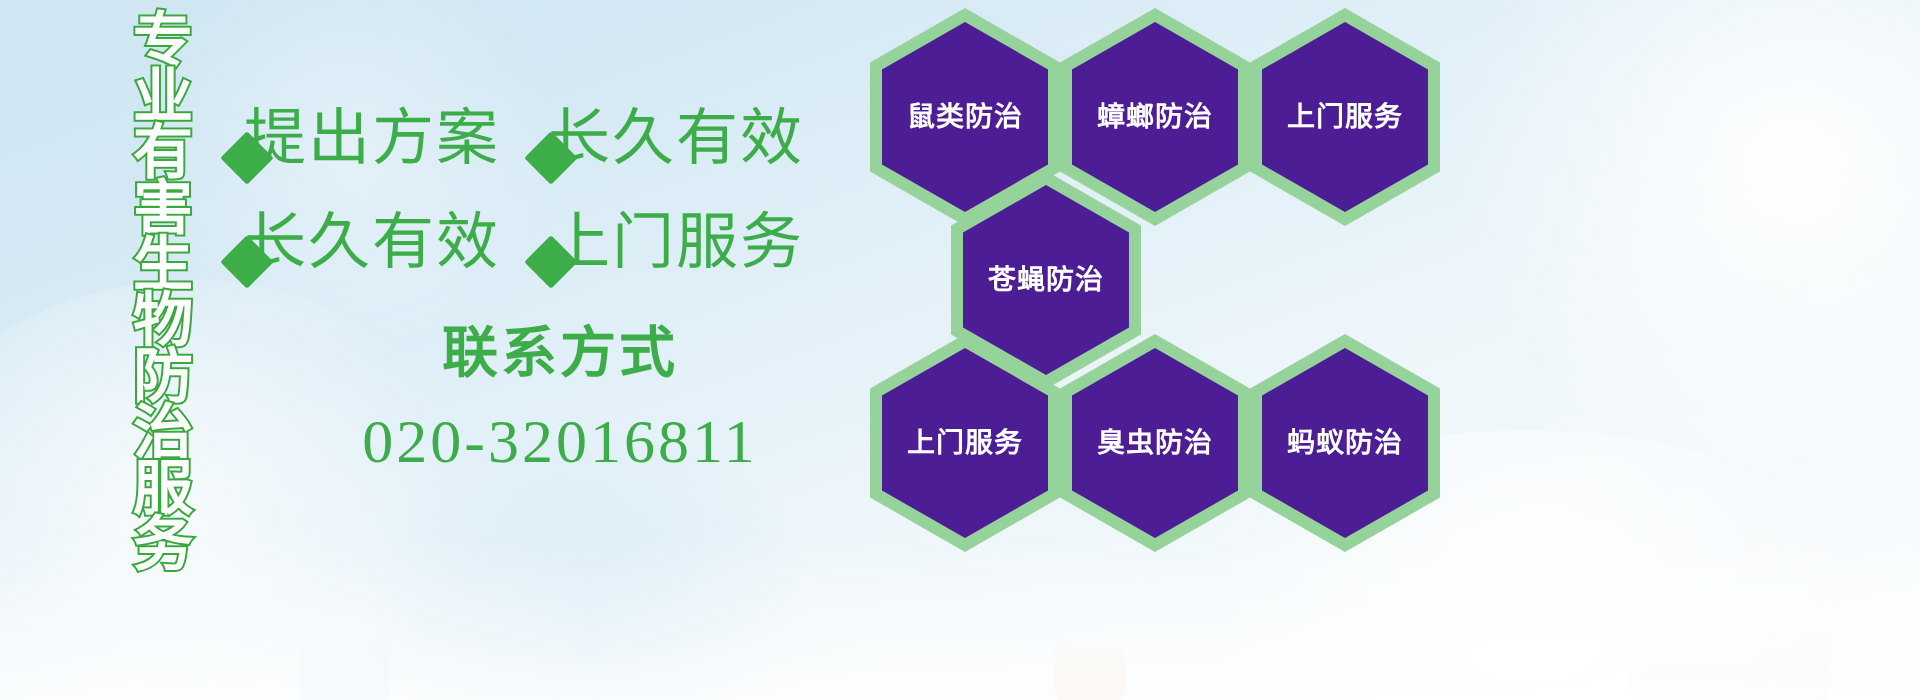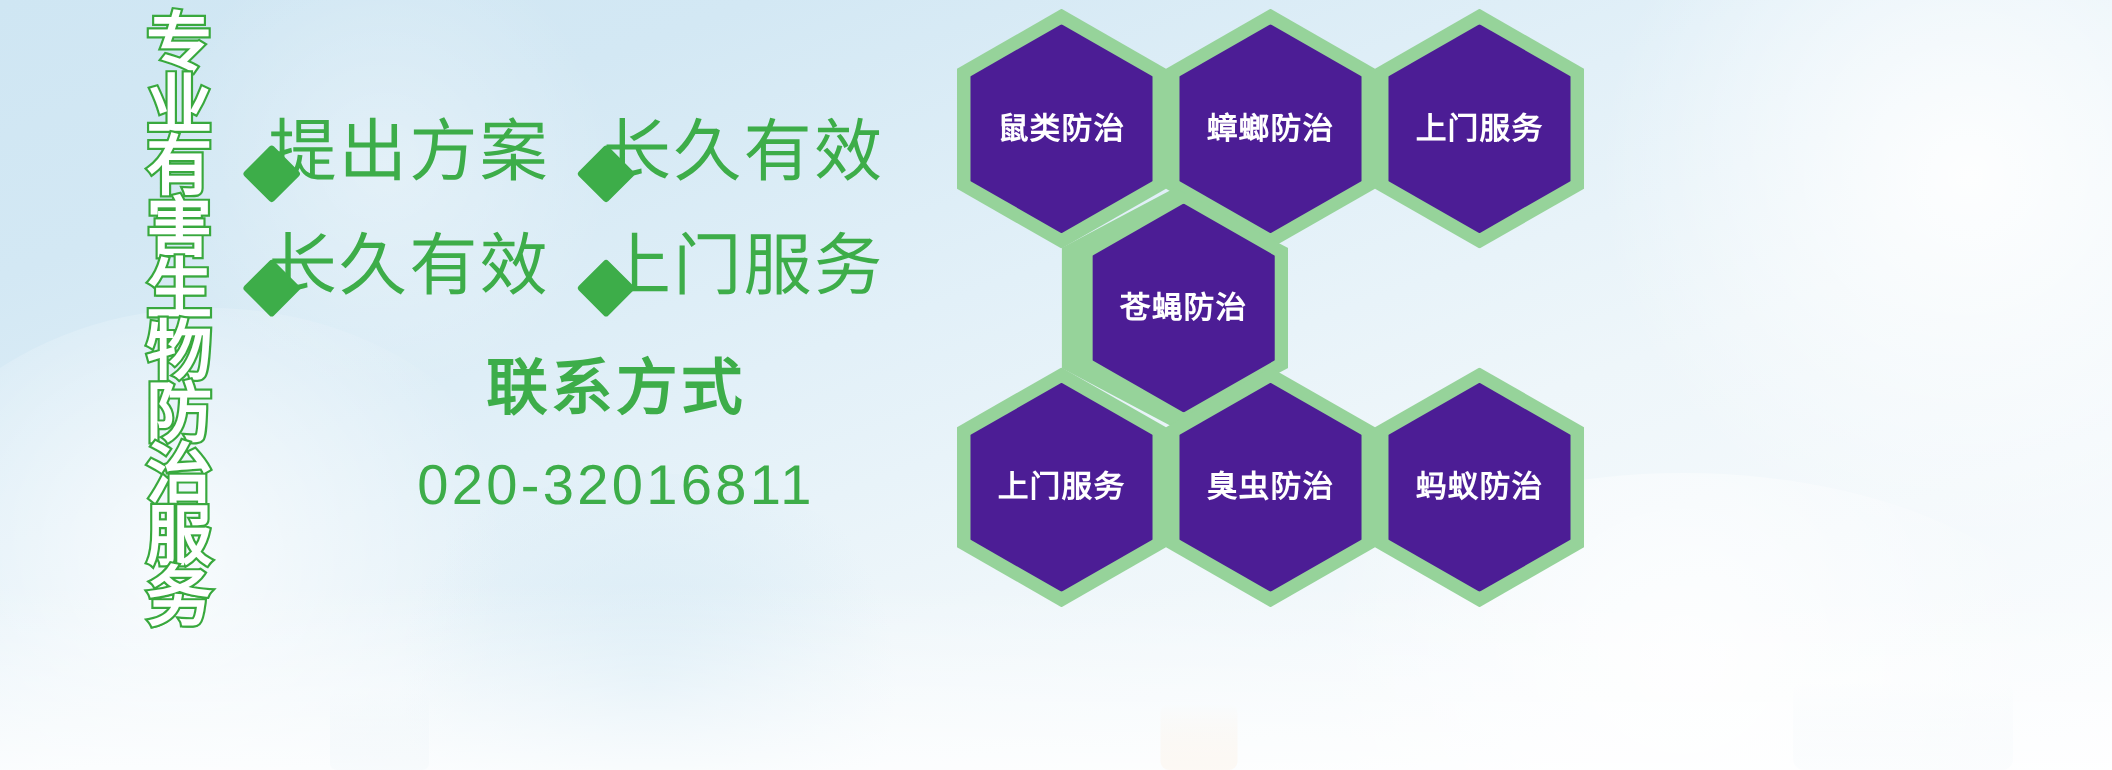--- a/index.html
+++ b/index.html
@@ -151,22 +151,22 @@
   }
   #contact-heading {
     font-family: Liberation Sans, sans-serif;
     font-size: 56px;
     line-height: 70px;
     font-weight: 700;
     color: #3dad49;
     letter-spacing: 3px;
   }
   .contact-phone {
-    font-family: Liberation Sans, sans-serif;
-    font-size: 51px;
+    font-family: Liberation Serif, serif;
+    font-size: 62px;
     line-height: 78px;
     font-weight: 400;
     color: #3dad49;
     letter-spacing: 3px;
   }
   #phone-primary { margin-top: 14px; }
 
   
   #hex-grid {
     position: absolute;
@@ -201,21 +201,21 @@
     line-height: 32px;
     font-weight: 700;
     color: #ffffff;
     letter-spacing: 1px;
     white-space: nowrap;
   }
   
   .hex-r1c1 { left: 8px;   top: 8px; }
   .hex-r1c2 { left: 198px; top: 8px; }
   .hex-r1c3 { left: 388px; top: 8px; }
-  .hex-r2c1 { left: 103px; top: 171px; padding-left: 16px; }
+  .hex-r2c1 { left: 89px; top: 171px; }
   .hex-r2c2 { left: 293px; top: 171px; }
   .hex-r3c1 { left: 8px;   top: 334px; }
   .hex-r3c2 { left: 198px; top: 334px; }
   .hex-r3c3 { left: 388px; top: 334px; }
 </style>
 </head>
 <body>
 
 <div id="banner">
 

